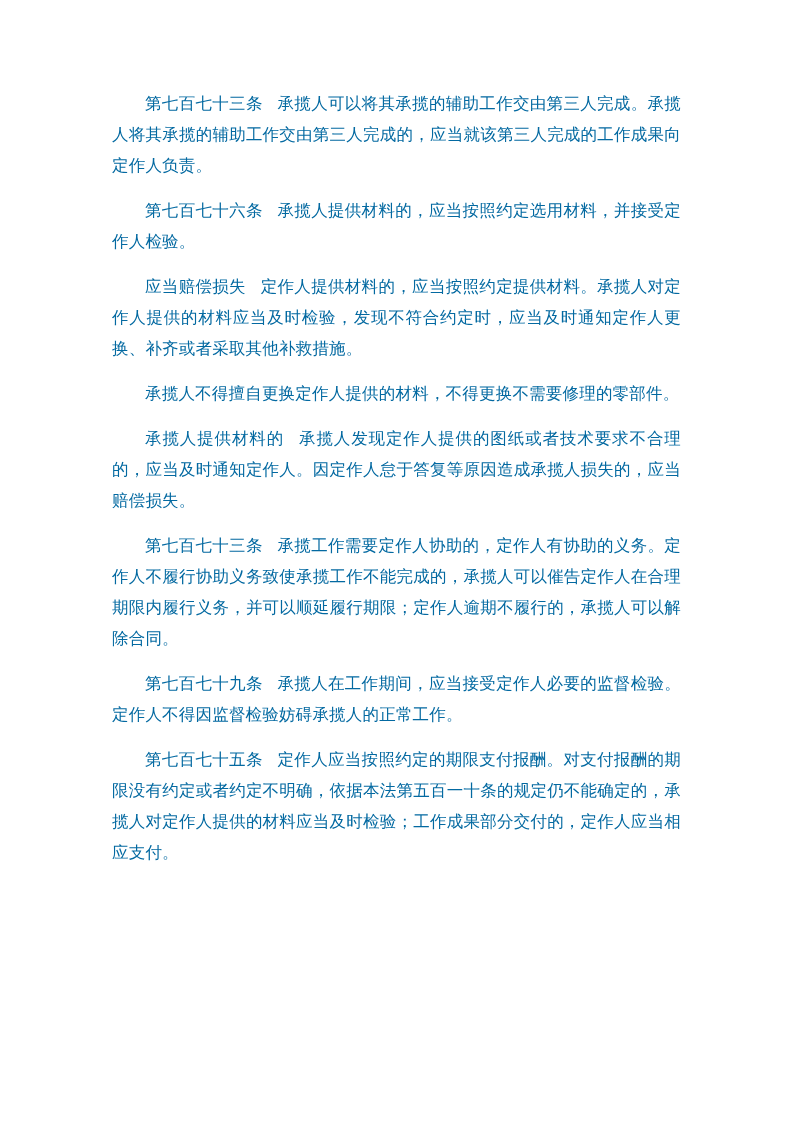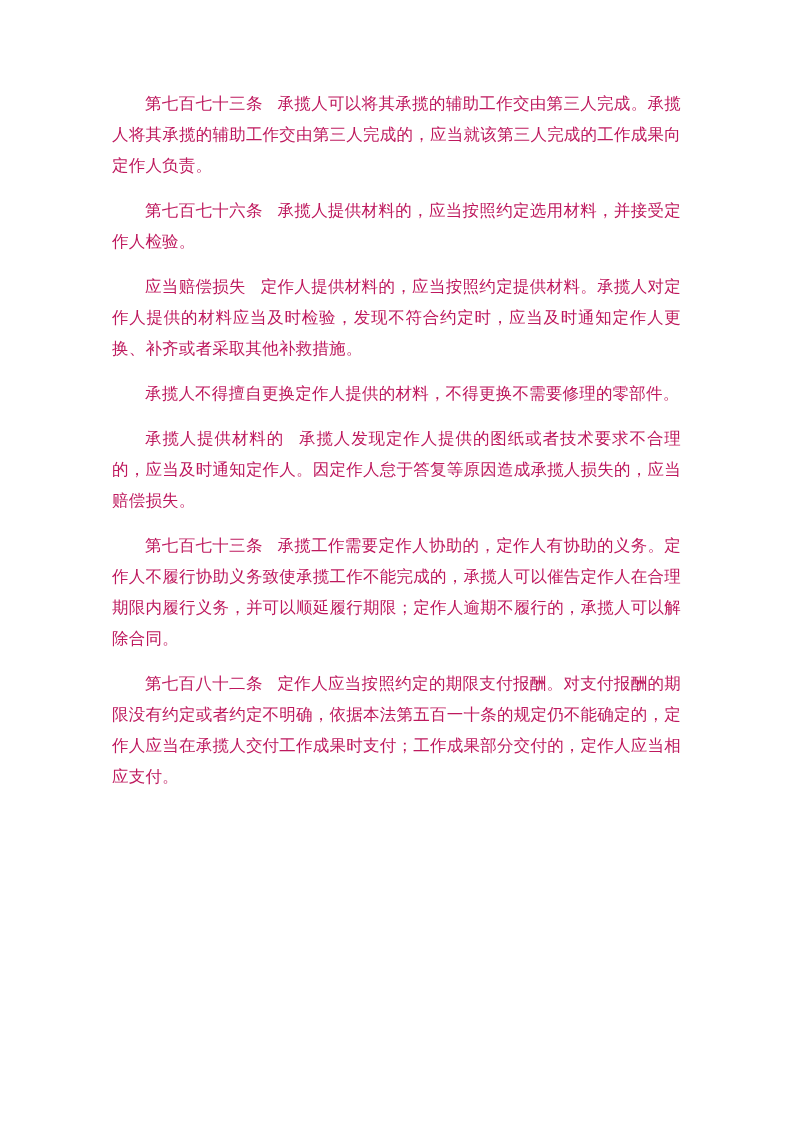--- a/index.html
+++ b/index.html
@@ -26,21 +26,21 @@
   .doc-body {
     width: 100%;
   }
   p.para {
     margin: 0 0 14px 0;
     font-size: 16.5px;
     line-height: 31px;
     text-align: justify;
     text-justify: inter-ideograph;
     text-indent: 2em;
-    color: #be185d;
+    color: #0369a1;
     letter-spacing: 0.2px;
     word-break: break-all;
   }
   p.para:last-child {
     margin-bottom: 0;
   }
   .art-label {
     margin-right: 0.9em;
   }
 </style>
@@ -68,21 +68,24 @@
 
     <p class="para">
       <span class="art-label">承揽人提供材料的</span><span>承揽人发现定作人提供的图纸或者技术要求不合理的，应当及时通知定作人。因定作人怠于答复等原因造成承揽人损失的，应当赔偿损失。</span>
     </p>
 
 
     <p class="para">
       <span class="art-label">第七百七十三条</span><span>承揽工作需要定作人协助的，定作人有协助的义务。定作人不履行协助义务致使承揽工作不能完成的，承揽人可以催告定作人在合理期限内履行义务，并可以顺延履行期限；定作人逾期不履行的，承揽人可以解除合同。</span>
     </p>
 
+    <p class="para">
+      <span class="art-label">第七百七十九条</span><span>承揽人在工作期间，应当接受定作人必要的监督检验。定作人不得因监督检验妨碍承揽人的正常工作。</span>
+    </p>
 
 
 
     <p class="para">
-      <span class="art-label">第七百八十二条</span><span>定作人应当按照约定的期限支付报酬。对支付报酬的期限没有约定或者约定不明确，依据本法第五百一十条的规定仍不能确定的，定作人应当在承揽人交付工作成果时支付；工作成果部分交付的，定作人应当相应支付。</span>
+      <span class="art-label">第七百七十五条</span><span>定作人应当按照约定的期限支付报酬。对支付报酬的期限没有约定或者约定不明确，依据本法第五百一十条的规定仍不能确定的，承揽人对定作人提供的材料应当及时检验；工作成果部分交付的，定作人应当相应支付。</span>
     </p>
 
   </div>
 </div>
 
 </body></html>

